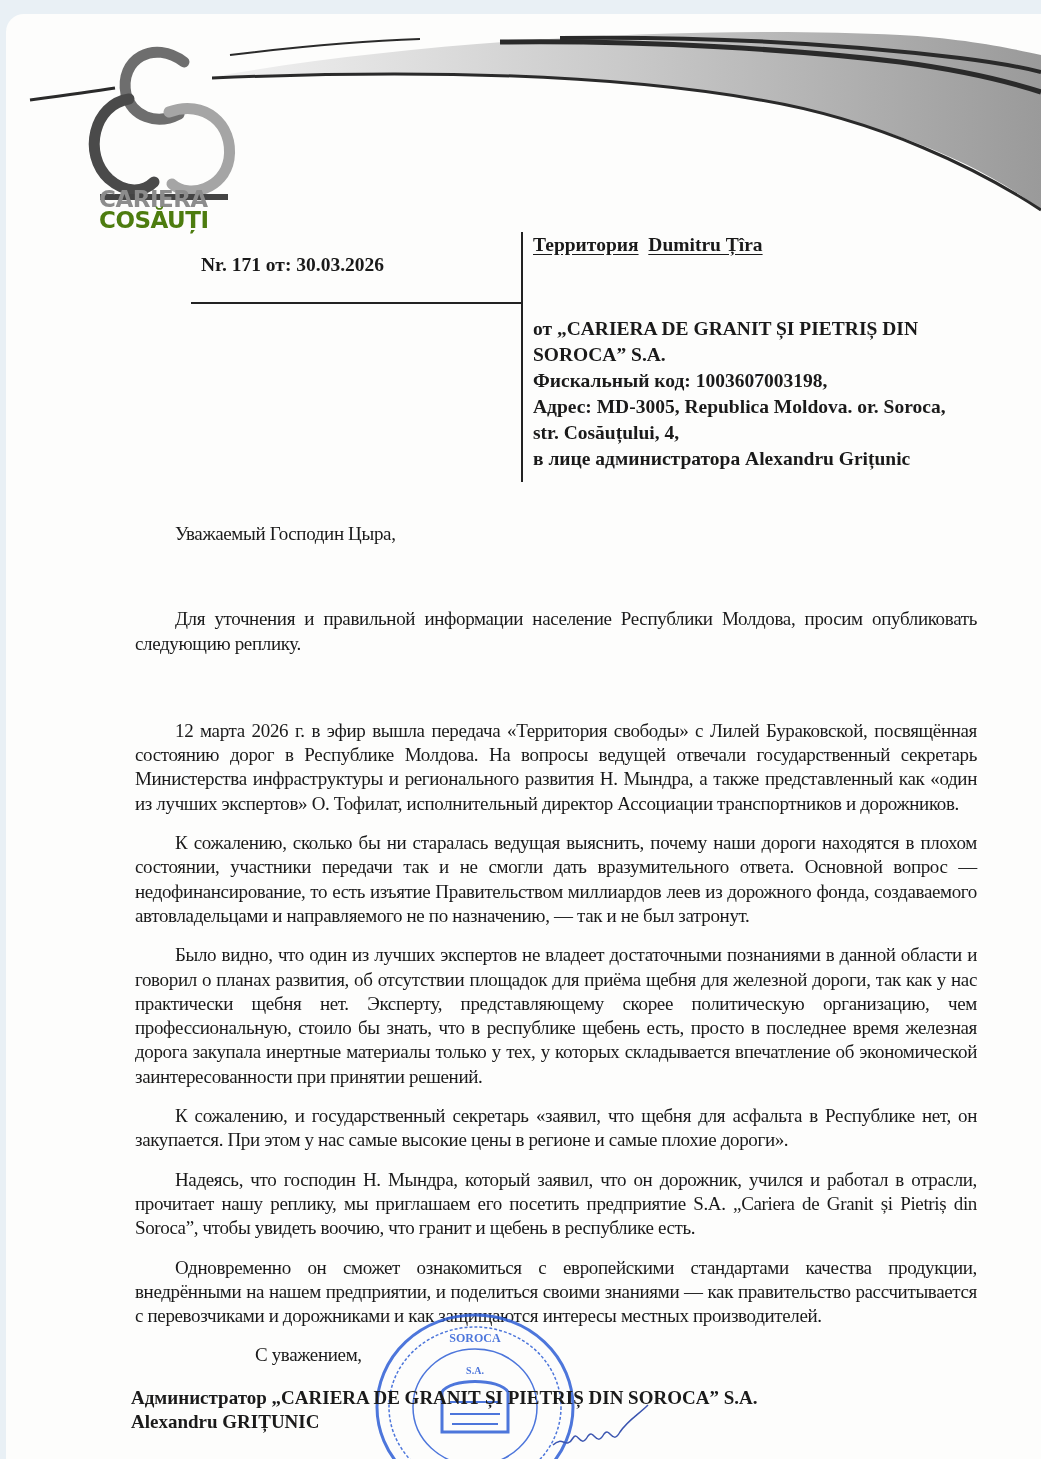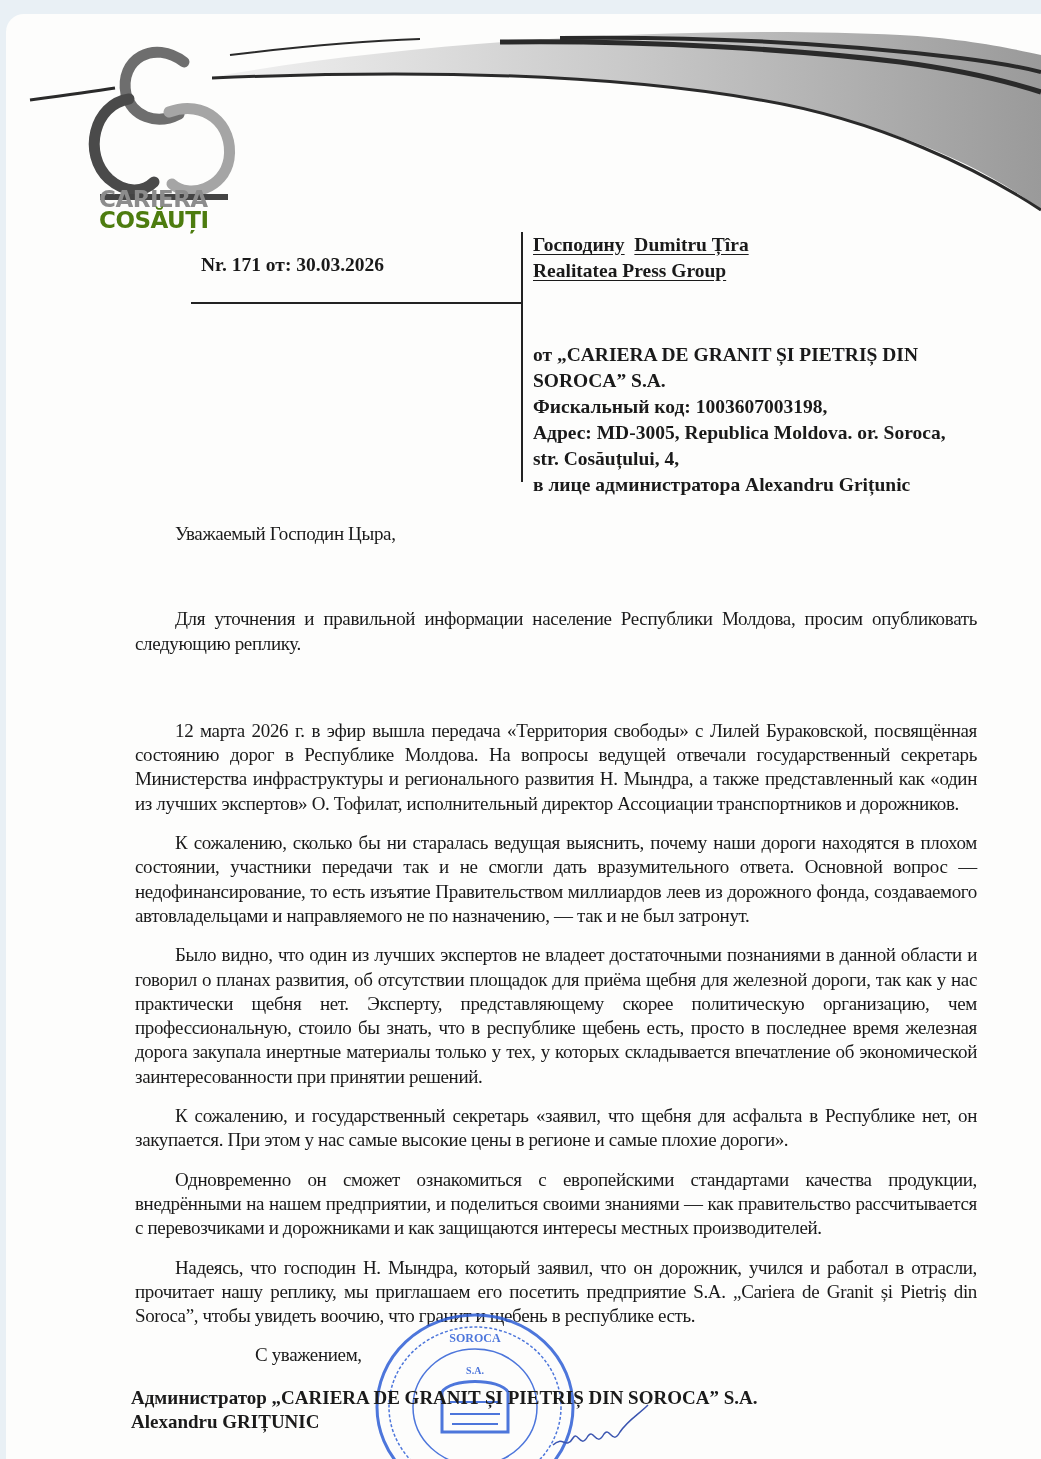--- a/index.html
+++ b/index.html
@@ -84,44 +84,43 @@
   <span class="l1">CARIERA</span>
   <span class="l2">COSĂUȚI</span>
 </div>
 
 <div class="ref">Nr. 171 от: 30.03.2026</div>
 <div class="hline"></div>
 <div class="vline"></div>
 
 <div class="addr">
   <div>
-    <span class="u">Господину</span>&nbsp;
+    <span class="u">Территория</span>&nbsp;
     <span class="u">Dumitru Țîra</span>
   </div>
-  <div class="u">Realitatea Press Group</div>
   <div class="gap"></div>
   <div>от „CARIERA DE GRANIT ȘI PIETRIȘ DIN</div>
   <div>SOROCA” S.A.</div>
   <div>Фискальный код: 1003607003198,</div>
   <div>Адрес: MD-3005, Republica Moldova. or. Soroca,</div>
   <div>str. Cosăuțului, 4,</div>
   <div>в лице администратора Alexandru Grițunic</div>
 </div>
 
 <div class="body">
   <p class="greet">Уважаемый Господин Цыра,</p>
   <div class="sp1"></div>
   <p>Для уточнения и правильной информации население Республики Молдова, просим опубликовать следующию реплику.</p>
   <div class="sp2"></div>
   <p>12 марта 2026 г. в эфир вышла передача «Территория свободы» с Лилей Бураковской, посвящённая состоянию дорог в Республике Молдова. На вопросы ведущей отвечали государственный секретарь Министерства инфраструктуры и регионального развития Н. Мындра, а также представленный как «один из лучших экспертов» О. Тофилат, исполнительный директор Ассоциации транспортников и дорожников.</p>
   <p>К сожалению, сколько бы ни старалась ведущая выяснить, почему наши дороги находятся в плохом состоянии, участники передачи так и не смогли дать вразумительного ответа. Основной вопрос — недофинансирование, то есть изъятие Правительством миллиардов леев из дорожного фонда, создаваемого автовладельцами и направляемого не по назначению, — так и не был затронут.</p>
   <p>Было видно, что один из лучших экспертов не владеет достаточными познаниями в данной области и говорил о планах развития, об отсутствии площадок для приёма щебня для железной дороги, так как у нас практически щебня нет. Эксперту, представляющему скорее политическую организацию, чем профессиональную, стоило бы знать, что в республике щебень есть, просто в последнее время железная дорога закупала инертные материалы только у тех, у которых складывается впечатление об экономической заинтересованности при принятии решений.</p>
   <p>К сожалению, и государственный секретарь «заявил, что щебня для асфальта в Республике нет, он закупается. При этом у нас самые высокие цены в регионе и самые плохие дороги».</p>
+  <p>Надеясь, что господин Н. Мындра, который заявил, что он дорожник, учился и работал в отрасли, прочитает нашу реплику, мы приглашаем его посетить предприятие S.A. „Cariera de Granit și Pietriș din Soroca”, чтобы увидеть воочию, что гранит и щебень в республике есть.</p>
   <p>Одновременно он сможет ознакомиться с европейскими стандартами качества продукции, внедрёнными на нашем предприятии, и поделиться своими знаниями — как правительство рассчитывается с перевозчиками и дорожниками и как защищаются интересы местных производителей.</p>
-  <p>Надеясь, что господин Н. Мындра, который заявил, что он дорожник, учился и работал в отрасли, прочитает нашу реплику, мы приглашаем его посетить предприятие S.A. „Cariera de Granit și Pietriș din Soroca”, чтобы увидеть воочию, что гранит и щебень в республике есть.</p>
   <p class="closing">С уважением,</p>
 </div>
 
 <svg class="stamp" viewBox="0 0 210 160">
   <ellipse cx="105" cy="95" rx="98" ry="92" fill="none" stroke="#2f5fd6" stroke-width="3"></ellipse>
   <ellipse cx="105" cy="95" rx="86" ry="80" fill="none" stroke="#2f5fd6" stroke-width="1.5" stroke-dasharray="3 2"></ellipse>
   <ellipse cx="105" cy="95" rx="62" ry="58" fill="none" stroke="#2f5fd6" stroke-width="1.5"></ellipse>
   <text x="105" y="30" text-anchor="middle" font-family="Liberation Serif, serif" font-size="12" fill="#2f5fd6" font-weight="bold">SOROCA</text>
   <text x="105" y="62" text-anchor="middle" font-family="Liberation Serif, serif" font-size="10" fill="#2f5fd6" font-weight="bold">S.A.</text>
   <path d="M72,80 C80,66 130,66 138,80 L138,120 L72,120 Z" fill="none" stroke="#2f5fd6" stroke-width="3"></path>

